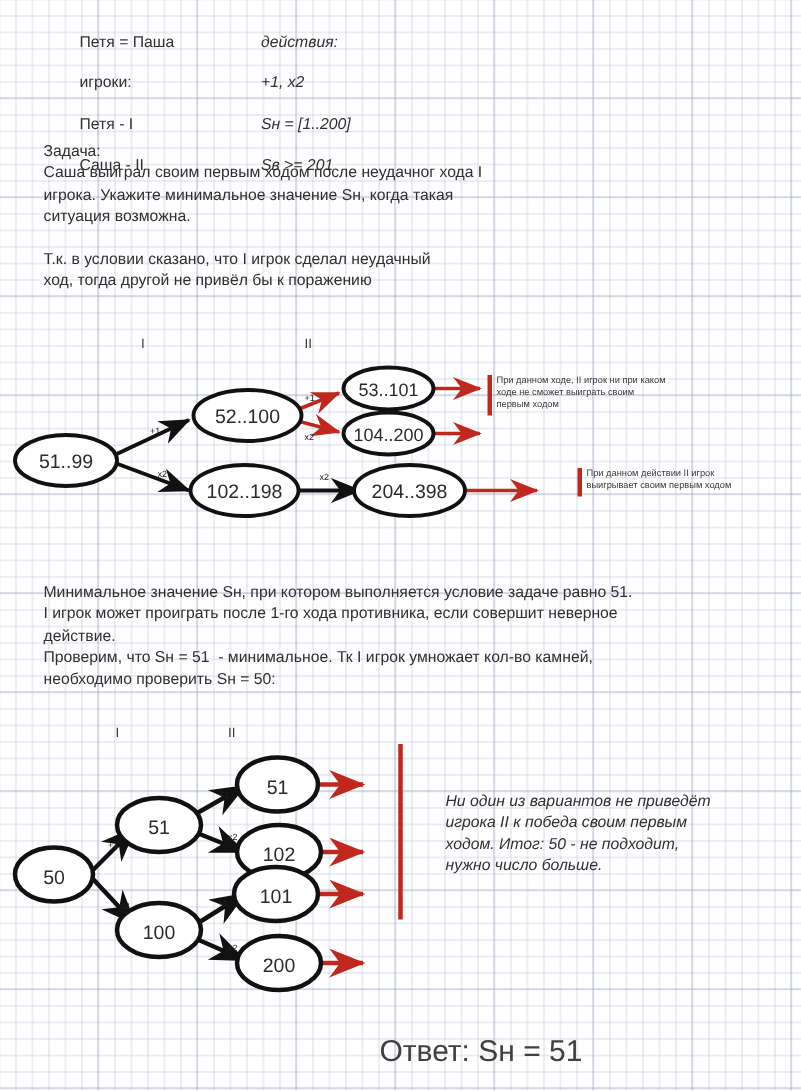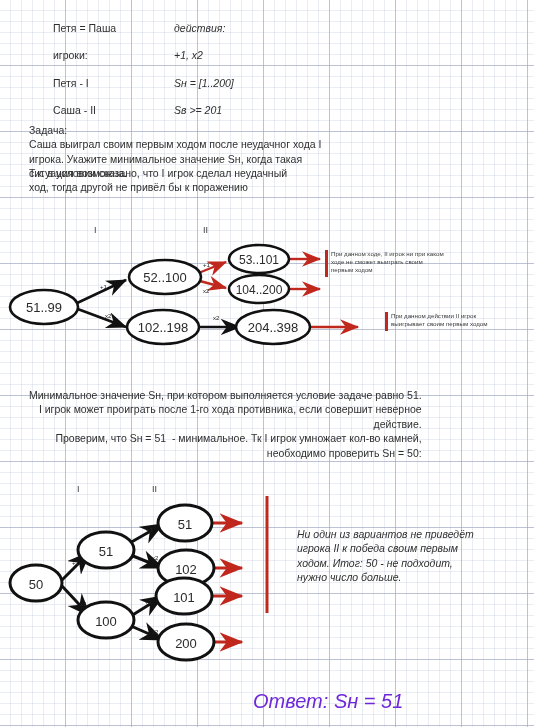--- a/index.html
+++ b/index.html
@@ -16,21 +16,21 @@
     font-family:"Liberation Sans", sans-serif;
     color:#2b2b2b;
     position:relative;
     overflow:hidden;
   }
   .abs{position:absolute;}
   .txt{font-size:10.5px;line-height:14.4px;white-space:pre-wrap;color:#2f2f2f;}
   .hdr{font-size:10.5px;line-height:14.4px;color:#2f2f2f;margin-top:13px;}
   .small-note{font-size:6.2px;line-height:8.2px;color:#3a3a3a;white-space:pre-wrap;}
   .rom{font-size:9px;color:#3a3a3a;}
-  .answer{font-size:20px;color:#6d28d9;font-style:italic;}
+  .answer{font-size:20px;color:#404040;}
   svg{position:absolute;left:0;top:0;overflow:visible;}
   .nodetext{font-family:"Liberation Sans",sans-serif;font-size:13px;fill:#2b2b2b;}
   .nodetext.small{font-size:12px;}
   .edgelbl{font-family:"Liberation Sans",sans-serif;font-size:6px;fill:#222;}
   .redbar{background:#c0281e;}
 </style>
 </head>
 <body>
 
 <div class="abs" style="left:53px;top:8px;">
@@ -40,21 +40,21 @@
   <div class="hdr">Саша - II</div>
 </div>
 
 <div class="abs" style="left:174px;top:8px;font-style:italic;">
   <div class="hdr">действия:</div>
   <div class="hdr">+1, x2</div>
   <div class="hdr">Sн = [1..200]</div>
   <div class="hdr">Sв &gt;= 201</div>
 </div>
 
-<div class="abs" style="left:29px;top:94px;margin-top:29px;">
+<div class="abs" style="left:29px;top:94px;">
   <div class="txt">Задача:</div>
   <div class="txt">Саша выиграл своим первым ходом после неудачног хода I
 игрока. Укажите минимальное значение Sн, когда такая
 ситуация возможна.</div>
 </div>
 
 <div class="abs" style="left:29px;top:166px;">
   <div class="txt">Т.к. в условии сказано, что I игрок сделал неудачный
 ход, тогда другой не привёл бы к поражению</div>
 </div>
@@ -123,21 +123,21 @@
 
 <div class="abs redbar" style="left:325px;top:250px;width:2.5px;height:27px;"></div>
 <div class="abs small-note" style="left:331px;top:250px;width:125px;">При данном ходе, II игрок ни при каком
 ходе не сможет выиграть своим
 первым ходом</div>
 
 <div class="abs redbar" style="left:385px;top:312px;width:2.5px;height:19px;"></div>
 <div class="abs small-note" style="left:391px;top:312px;width:130px;">При данном действии II игрок
 выигрывает своим первым ходом</div>
 
-<div class="abs" style="left:29px;top:388px;text-align:right;">
+<div class="abs" style="left:29px;top:388px;">
   <div class="txt">Минимальное значение Sн, при котором выполняется условие задаче равно 51.
 I игрок может проиграть после 1-го хода противника, если совершит неверное
 действие.
 Проверим, что Sн = 51  - минимальное. Тк I игрок умножает кол-во камней,
 необходимо проверить Sн = 50:</div>
 </div>
 
 <div class="abs" style="left:77px;top:478px;">
   <span class="rom">I</span>
 </div>

